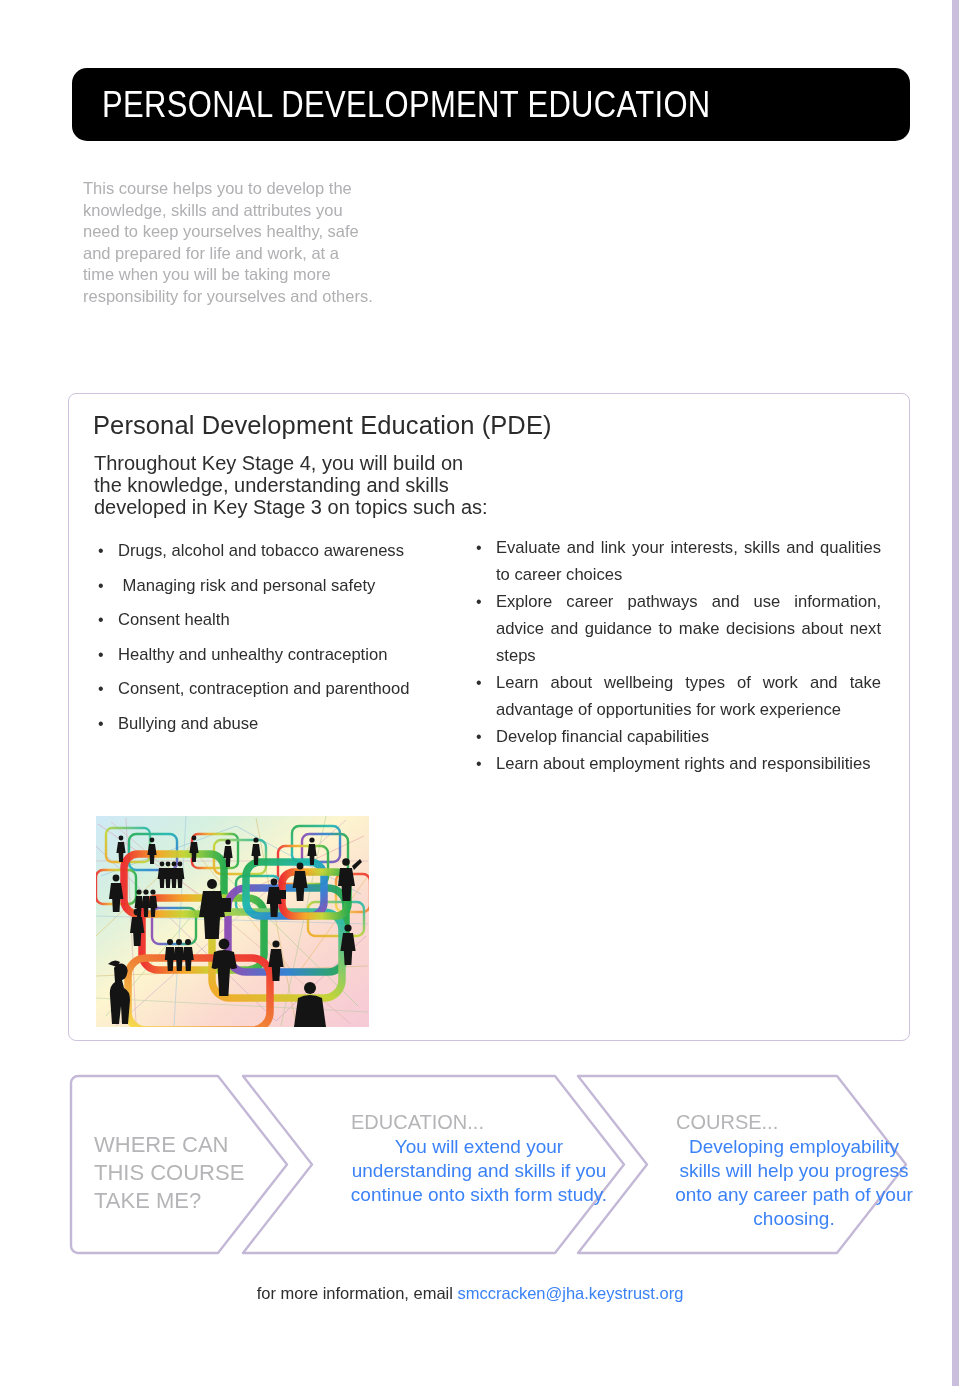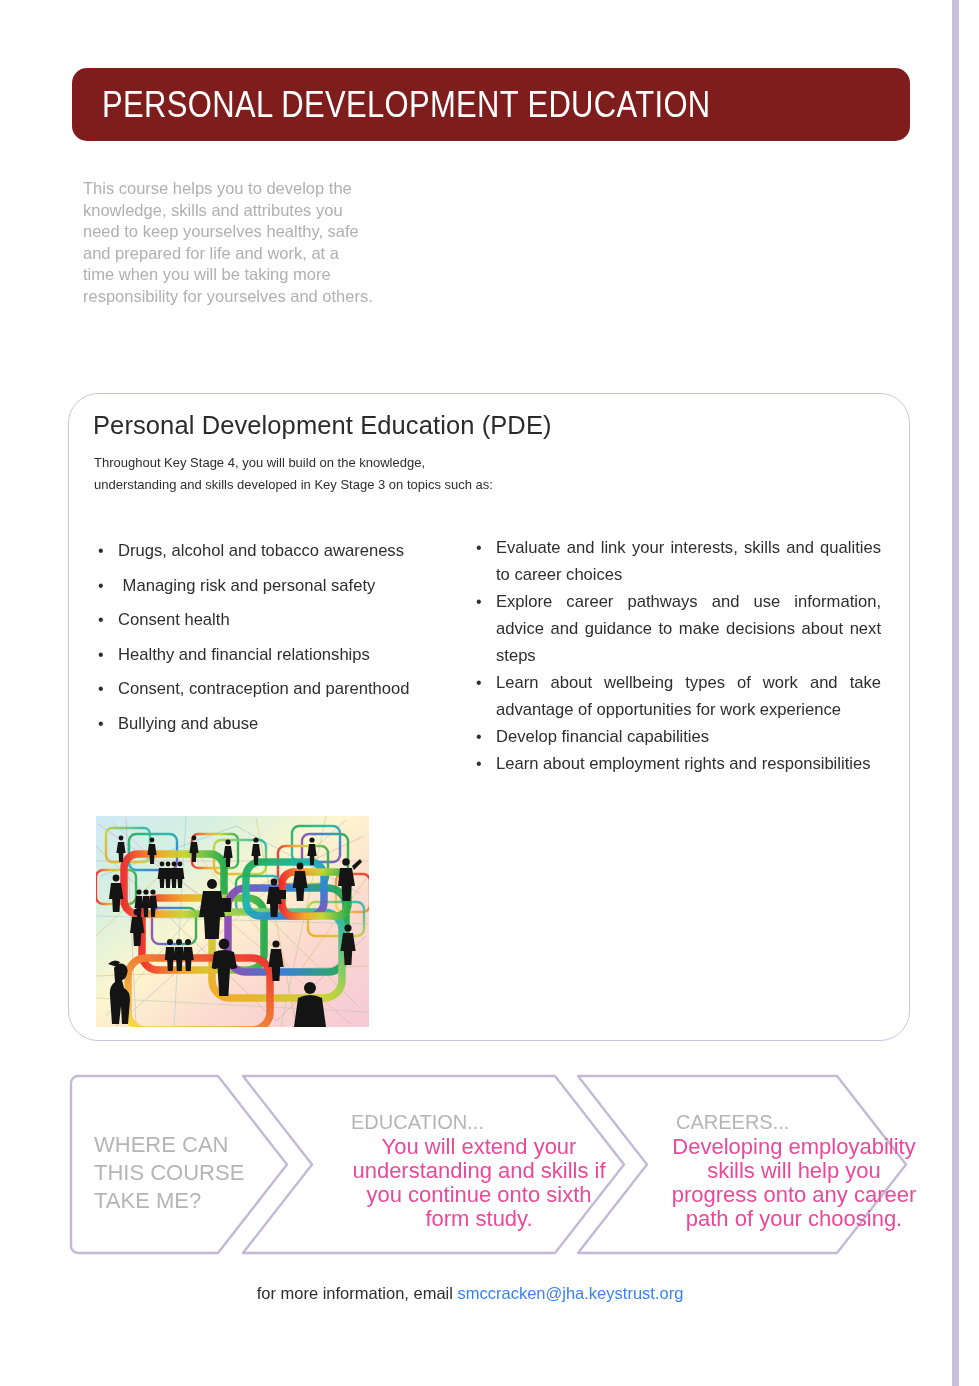--- a/index.html
+++ b/index.html
@@ -25,21 +25,21 @@
     background: #c9bfdd;
   }
 
   
   .header-banner {
     position: absolute;
     left: 72px;
     top: 68px;
     width: 838px;
     height: 73px;
-    background: #7f1d1d;
+    background: #000000;
     border-radius: 15px;
     display: flex;
     align-items: center;
   }
   .header-title {
     color: #ffffff;
     font-size: 36px;
     letter-spacing: 0.4px;
     font-weight: 400;
     padding-left: 35px;
@@ -63,39 +63,39 @@
   }
 
   
   .main-card {
     position: absolute;
     left: 68px;
     top: 393px;
     width: 842px;
     height: 648px;
     border: 1.6px solid #cdc3de;
-    border-radius: 30px;
+    border-radius: 8px;
     box-sizing: border-box;
     background: #ffffff;
   }
   .card-title {
     position: absolute;
     left: 24px;
     top: 17px;
     font-size: 25.5px;
     color: #2b2b2b;
     font-weight: 400;
     letter-spacing: 0.1px;
   }
   .card-lead {
     position: absolute;
     left: 25px;
     top: 58px;
     width: 400px;
-    font-size: 13px;
+    font-size: 20px;
     line-height: 22px;
     color: #2e2e2e;
   }
 
   
   .col-left {
     position: absolute;
     left: 22px;
     top: 140px;
     width: 370px;
@@ -207,22 +207,22 @@
   }
   .chev-heading {
     color: #b5b5b8;
     font-size: 20px;
     line-height: 26px;
     font-weight: 400;
     text-align: left;
     margin-left: 8px;
   }
   .chev-text {
-    color: #ec4899;
-    font-size: 22px;
+    color: #3b82f6;
+    font-size: 19px;
     line-height: 24px;
   }
 
   
   .footer-line {
     position: absolute;
     left: 0;
     top: 1284px;
     width: 940px;
     text-align: center;
@@ -249,21 +249,21 @@
 <div class="main-card">
 
   <div class="card-title">Personal Development Education (PDE)</div>
   <div class="card-lead">Throughout Key Stage 4, you will build on the knowledge, understanding and skills developed in Key Stage 3 on topics such as:</div>
 
   <div class="col-left">
     <ul class="blist">
       <li>Drugs, alcohol and tobacco awareness</li>
       <li> Managing risk and personal safety</li>
       <li>Consent health</li>
-      <li>Healthy and financial relationships</li>
+      <li>Healthy and unhealthy contraception</li>
       <li>Consent, contraception and parenthood</li>
       <li>Bullying and abuse</li>
     </ul>
   </div>
 
   <div class="col-right">
     <ul class="blist">
       <li>Evaluate and link your interests, skills and qualities to career choices</li>
       <li>Explore career pathways and use information, advice and guidance to make decisions about next steps</li>
       <li>Learn about wellbeing types of work and take advantage of opportunities for work experience</li>
@@ -485,21 +485,21 @@
       <div class="chev-heading">EDUCATION...</div>
       <div class="chev-text">You will extend your understanding and skills if you continue onto sixth form study.</div>
     </div>
   </div>
 
   <div class="chev chev-3">
     <svg viewBox="0 0 345 183" preserveAspectRatio="none" aria-hidden="true">
       <path d="M10 3 H269 L338 91.5 L269 180 H10 L79 91.5 Z" fill="none" stroke="#c3b8d6" stroke-width="2.4" stroke-linejoin="round"></path>
     </svg>
     <div class="chev-body">
-      <div class="chev-heading">CAREERS...</div>
+      <div class="chev-heading">COURSE...</div>
       <div class="chev-text">Developing employability skills will help you progress onto any career path of your choosing.</div>
     </div>
   </div>
 </div>
 
 <div class="footer-line">
   <span>for more information, email </span><a class="footer-email" href="#" style="text-decoration:none;">smccracken@jha.keystrust.org</a>
 </div>
 
 </body></html>

